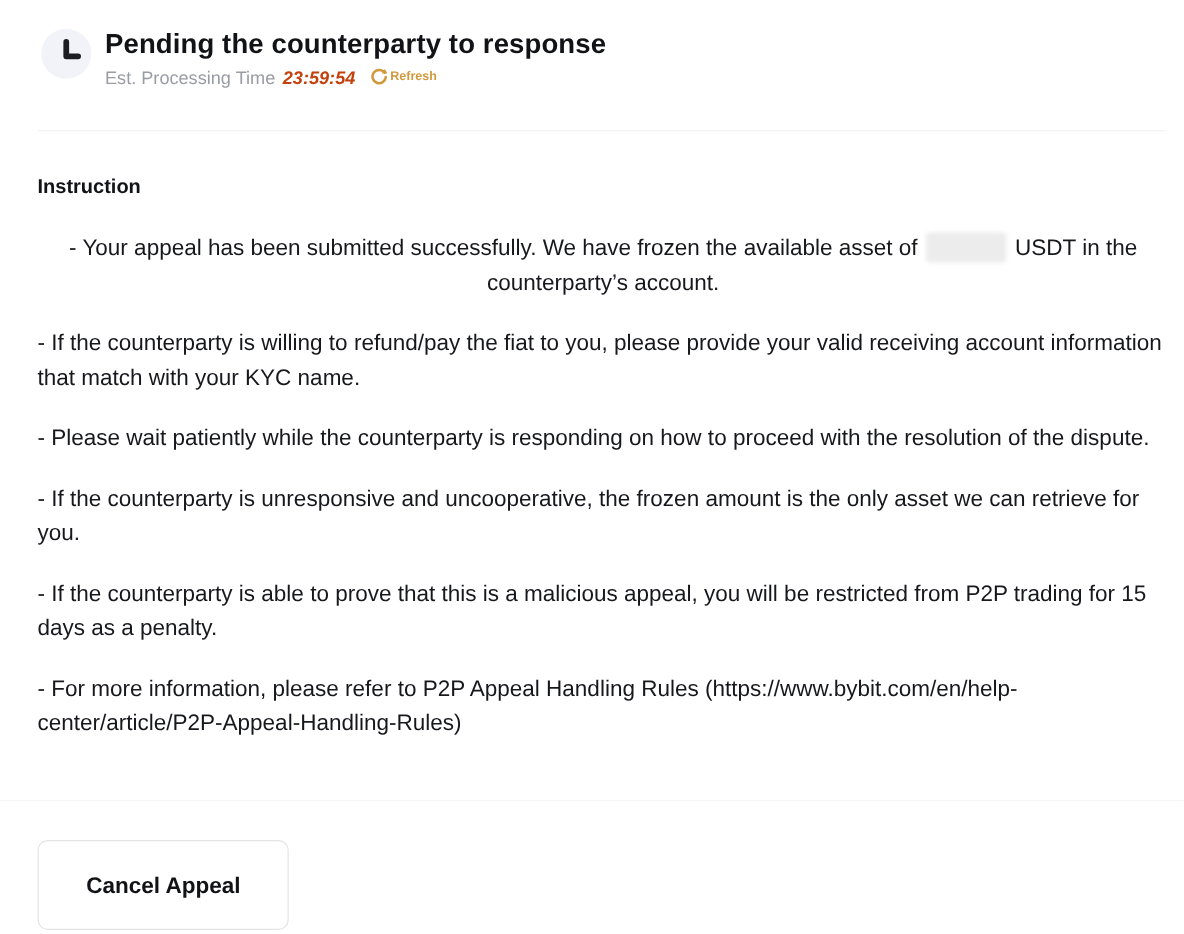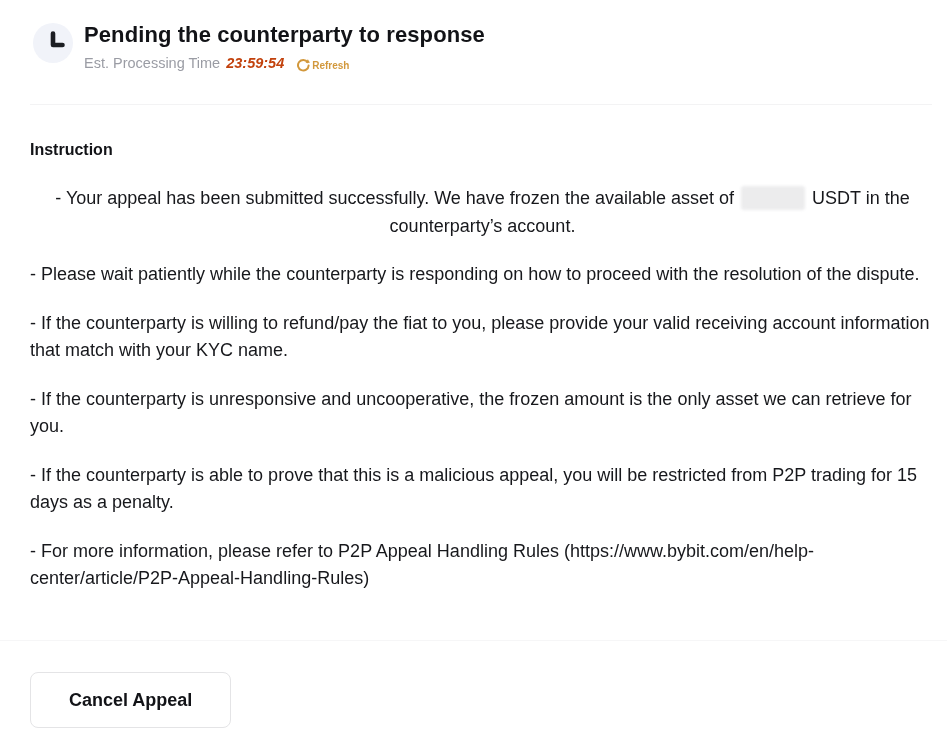--- a/index.html
+++ b/index.html
@@ -30,21 +30,21 @@
   .title {
     font-size: 22px;
     font-weight: 700;
     color: #121317;
     letter-spacing: 0.1px;
     line-height: 28px;
   }
   .subtitle {
     margin-top: 5px;
     display: flex;
-    align-items: flex-end;
+    align-items: flex-start;
     font-size: 14.5px;
     line-height: 18px;
   }
   .sub-label { color: #9a9ca4; }
   .countdown {
     color: #c2410c;
     font-weight: 700;
     margin-left: 6px;
     font-style: italic;
   }
@@ -103,21 +103,21 @@
     background: #ececed;
     border-radius: 3px;
     filter: blur(1.5px);
   }
 
   
   .cancel-btn {
     position: absolute;
     left: 30px;
     top: 672px;
-    height: 56px;
+    height: 72px;
     padding: 0 38px;
     background: #ffffff;
     border: 1px solid #e4e4e6;
     border-radius: 8px;
     font-family: inherit;
     font-size: 18px;
     font-weight: 700;
     color: #121317;
     cursor: pointer;
   }
@@ -151,22 +151,22 @@
 
   <div class="divider-top"></div>
 
   <section class="instructions">
     <h2>Instruction</h2>
 
     <p class="first"><span>- Your appeal has been submitted successfully. We have frozen the available asset of</span>
       <span class="redacted"></span>
       <span>USDT in the counterparty’s account.</span></p>
 
+    <p>- If the counterparty is willing to refund/pay the fiat to you, please provide your valid receiving account information that match with your KYC name.</p>
     <p>- Please wait patiently while the counterparty is responding on how to proceed with the resolution of the dispute.</p>
-    <p>- If the counterparty is willing to refund/pay the fiat to you, please provide your valid receiving account information that match with your KYC name.</p>
     <p>- If the counterparty is unresponsive and uncooperative, the frozen amount is the only asset we can retrieve for you.</p>
     <p>- If the counterparty is able to prove that this is a malicious appeal, you will be restricted from P2P trading for 15 days as a penalty.</p>
     <p>- For more information, please refer to P2P Appeal Handling Rules (https://www.bybit.com/en/help-center/article/P2P-Appeal-Handling-Rules)</p>
   </section>
 
   <div class="divider-footer"></div>
 
   <button class="cancel-btn">Cancel Appeal</button>
 
 </div>

